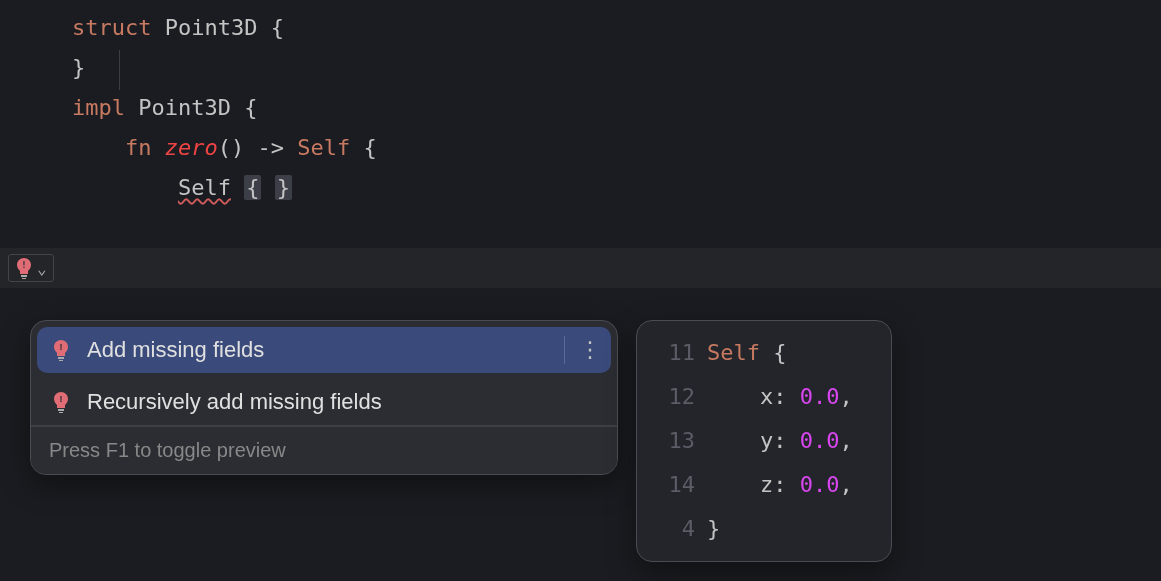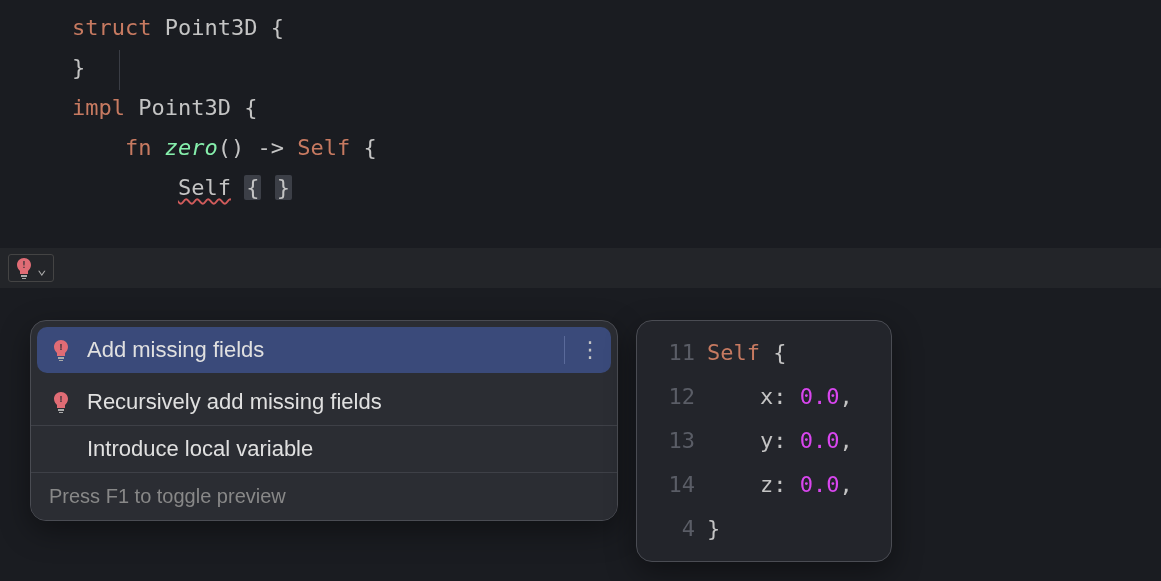--- a/index.html
+++ b/index.html
@@ -18,21 +18,21 @@
     top: 8px;
     left: 72px;
     right: 10px;
     line-height: 40px;
   }
   .code-line { white-space: pre; }
   .kw { color: #c77a61; }
   .type { color: #c4c4c4; }
   .field { color: #b48ead; }
   .punct { color: #c4c4c4; }
-  .fn-name { color: #86efac; font-style: italic; }
+  .fn-name { color: #ef4444; font-style: italic; }
   .self-err {
     color: #c4c4c4;
     text-decoration: underline wavy #d15b5b;
     text-decoration-thickness: 2px;
     text-underline-offset: 3px;
   }
   .indent-guide {
     position: absolute;
     width: 1px;
     background: #3a3d45;
@@ -181,24 +181,20 @@
       <svg width="18" height="22" viewBox="0 0 18 22">
           <path d="M9 1 C5 1 2 4 2 8 C2 11 4 13 5 14 L5 17 L13 17 L13 14 C14 13 16 11 16 8 C16 4 13 1 9 1 Z" fill="#e06c75"></path>
           <rect x="6" y="18" width="6" height="2" fill="#aaa"></rect>
           <rect x="7" y="21" width="4" height="1" fill="#aaa"></rect>
           <text x="9" y="11" font-size="9" fill="#2b2d33" text-anchor="middle" font-weight="bold">!</text>
         </svg>
     </span>
     <span>Recursively add missing fields</span>
   </div>
   <div class="intention-sep"></div>
-  <div class="intention-item">
-    <span class="item-icon"></span>
-    <span>Introduce local variable</span>
-  </div>
   <div class="intention-footer">Press F1 to toggle preview</div>
 </div>
 
 <div class="preview-popup">
   <div class="preview-line">
     <span class="line-num">11</span><span class="kw">Self</span><span class="punct"> {</span>
   </div>
   <div class="preview-line">
     <span class="line-num">12</span><span>    </span><span class="type">x</span><span class="punct">: </span><span class="num-lit">0.0</span><span class="punct">,</span>
   </div>

